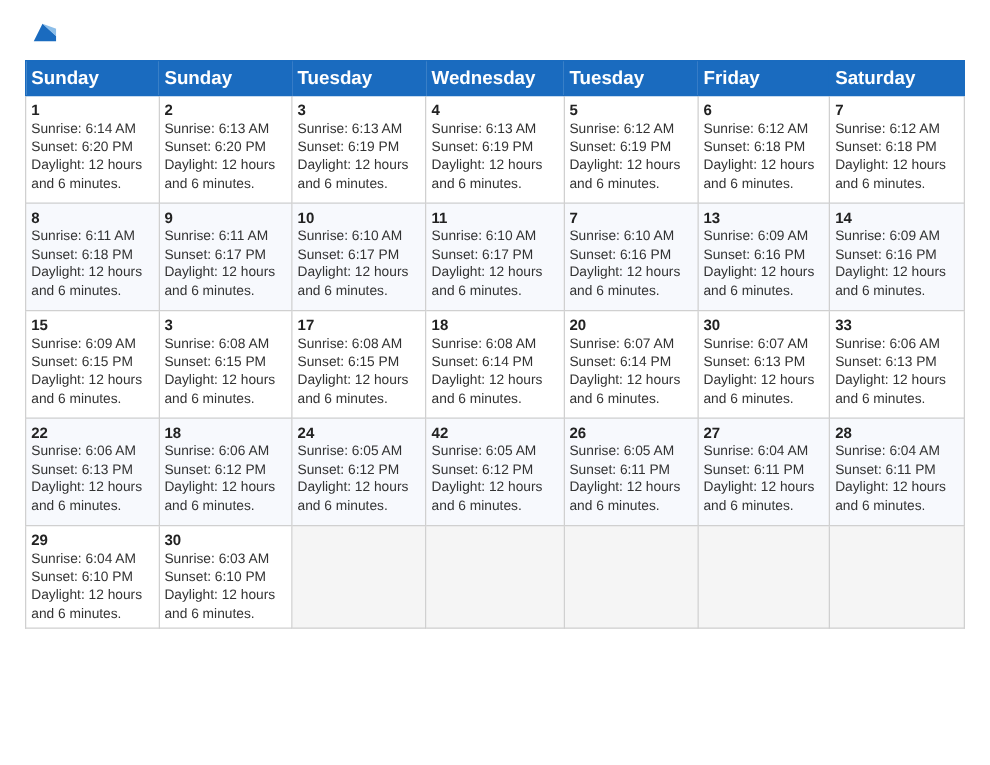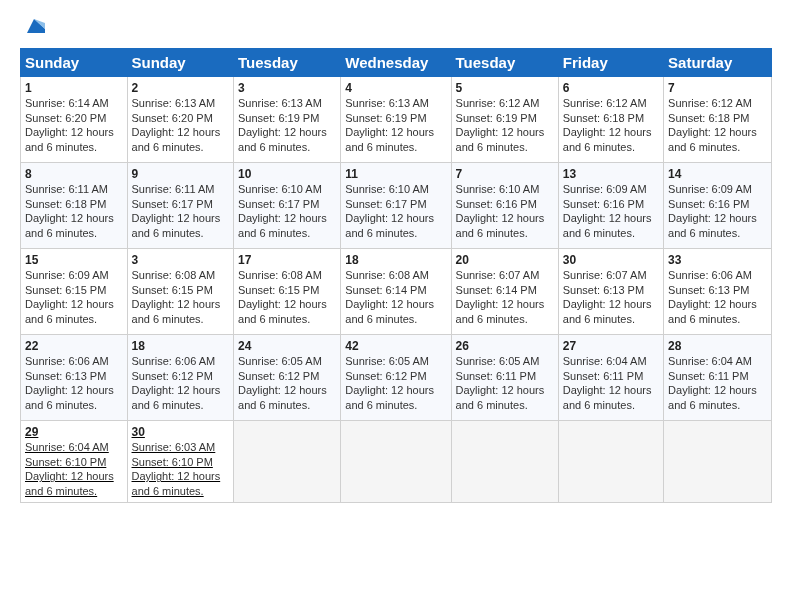--- a/index.html
+++ b/index.html
@@ -67,21 +67,20 @@
     tbody tr td {
       border: 1px solid #d0d0d0;
       vertical-align: top;
       padding: 4px 4px 3px 4px;
       width: 113px;
       height: 86px;
       background: #fff;
     }
     tbody tr:last-child td {
       height: 70px;
-      text-decoration: underline;
     }
     .day-num {
       font-size: 12px;
       font-weight: bold;
       color: #222;
       display: block;
       margin-bottom: 1px;
     }
     .day-info {
       color: #333;

